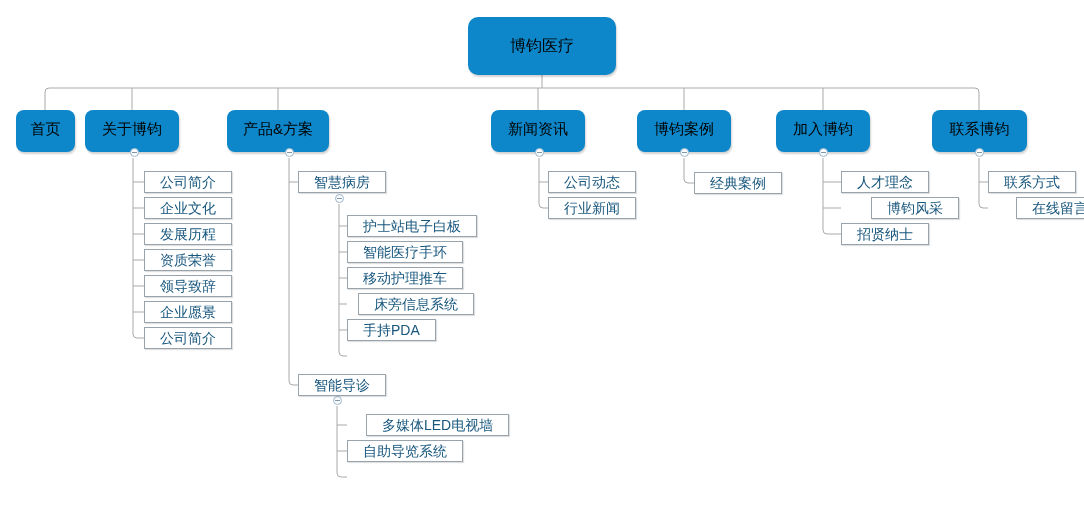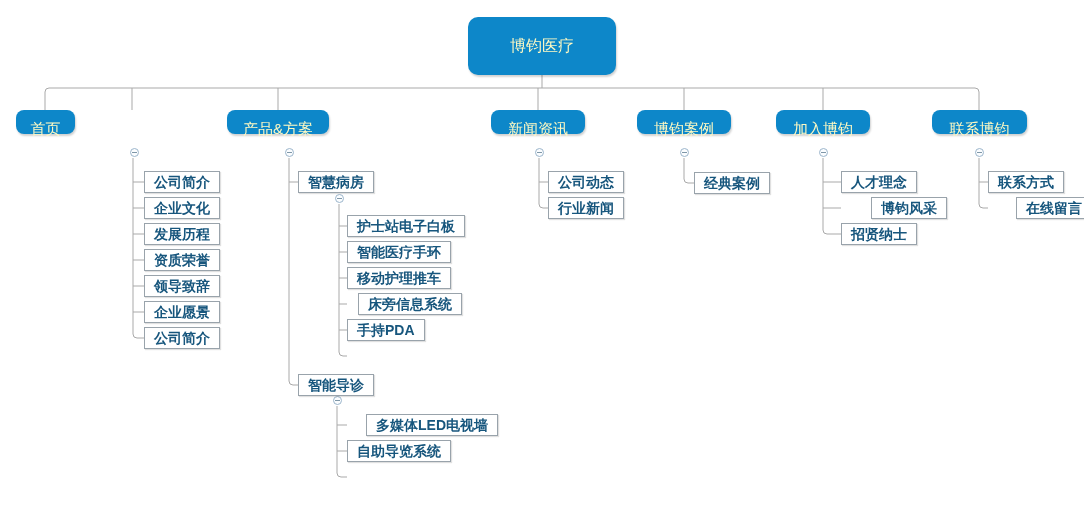--- a/index.html
+++ b/index.html
@@ -2,39 +2,38 @@
 <html style="--node-blue: #0d87c9; --leaf-text: #17567d; --leaf-border: #99a3ab; --line: #a9a9a9;"><head>
 <meta charset="utf-8">
 <style>
   html,body{margin:0;padding:0;background:#fff;}
   body{font-family:"Liberation Sans","DejaVu Sans",sans-serif;}
   .canvas{position:relative;width:1084px;height:505px;background:#fff;overflow:hidden;}
   .wires{position:absolute;left:0;top:0;}
   .node-blue{
     position:absolute;
     background:var(--node-blue,#0d87c9);
-    color:#fef9c3;
+    color:#000000;
     text-align:center;
     box-sizing:border-box;
     box-shadow:1px 2px 2px rgba(0,0,0,.18);
     cursor:pointer;
   }
   .root{
     left:468px;top:17px;width:148px;height:58px;
     line-height:58px;font-size:16px;border-radius:10px;
   }
-  .n1{top:110px;height:24px;line-height:38px;font-size:15px;border-radius:8px;}
+  .n1{top:110px;height:42px;line-height:38px;font-size:15px;border-radius:8px;}
   .leaf{
     position:absolute;height:22px;line-height:20px;
     background:#fff;border:1px solid var(--leaf-border,#99a3ab);
     color:var(--leaf-text,#17567d);
-    font-size:14px;padding:0 9px;white-space:nowrap;
+    font-size:14px;padding:0 15px;white-space:nowrap;
     box-sizing:border-box;box-shadow:1px 1px 1px rgba(0,0,0,.12);
     cursor:pointer;
-    font-weight:bold;
   }
   .toggle{
     position:absolute;width:9px;height:9px;border-radius:50%;
     border:1px solid #9cb6cc;background:#fbfdff;
     box-sizing:border-box;display:flex;align-items:center;justify-content:center;
     cursor:pointer;
   }
   .toggle .minus{display:block;width:5px;height:1px;background:#7f97a8;}
 </style>
 </head>
@@ -61,20 +60,21 @@
 
       <path d="M823 158 L823 230 Q823 234 827 234 L841 234 M823 182 L841 182 M823 208 L841 208"></path>
 
       <path d="M979 158 L979 204 Q979 208 983 208 L988 208 M979 182 L988 182"></path>
     </g>
   </svg>
 
   <div class="node-blue root">博钧医疗</div>
 
   <div class="node-blue n1" style="left:16px;width:59px">首页</div>
+  <div class="node-blue n1" style="left:85px;width:94px">关于博钧</div>
   <div class="node-blue n1" style="left:227px;width:102px">产品&amp;方案</div>
   <div class="node-blue n1" style="left:491px;width:94px">新闻资讯</div>
   <div class="node-blue n1" style="left:637px;width:94px">博钧案例</div>
   <div class="node-blue n1" style="left:776px;width:94px">加入博钧</div>
   <div class="node-blue n1" style="left:932px;width:95px">联系博钧</div>
 
   <div class="toggle" style="left:130px;top:148px">
       <span class="minus"></span>
     </div>
   <div class="toggle" style="left:285px;top:148px">

